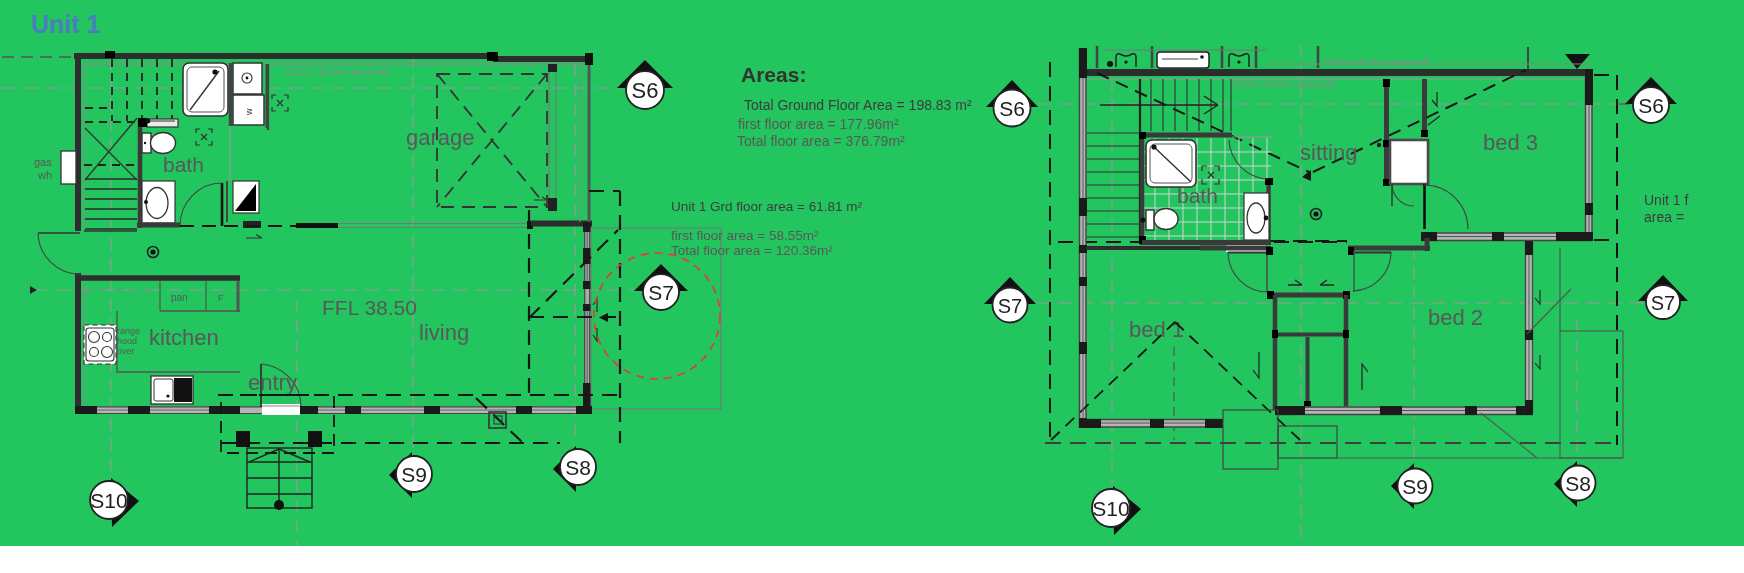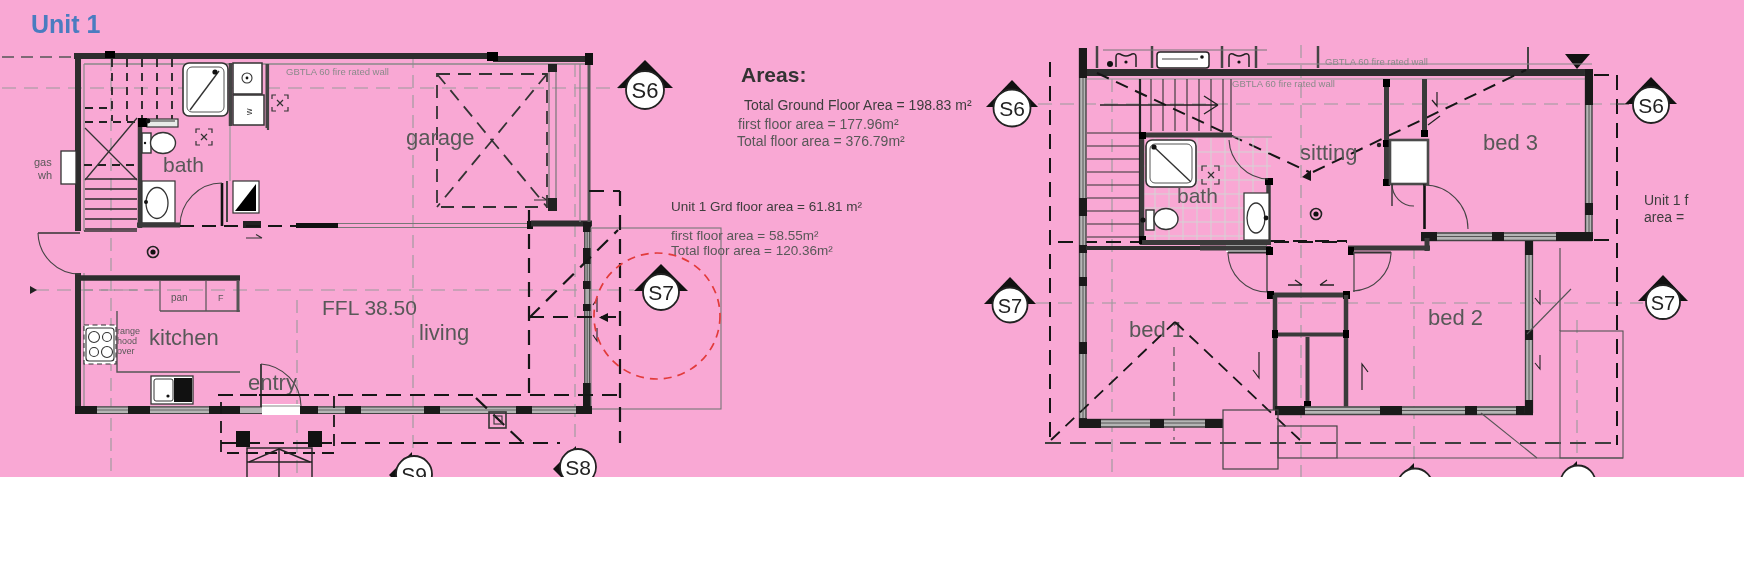--- a/index.html
+++ b/index.html
@@ -1,16 +1,16 @@
 <!DOCTYPE html>
 <html><head>
 <meta charset="utf-8">
 <style>
   html,body{margin:0;padding:0;background:#ffffff;}
-  .page{width:1744px;height:477px;position:relative;background:#f9a8d4;overflow:hidden;
+  .page{width:1744px;height:546px;position:relative;background:#22c55e;overflow:hidden;
         font-family:"Liberation Sans", sans-serif;}
   svg text{font-family:"Liberation Sans", sans-serif;}
   .hand{fill:#585858;}
   .tiny{fill:#8a8a8a;}
   .mt{fill:#3d3d3d;}
 </style>
 </head>
 <body>
 <div class="page">
 <svg width="1744" height="573" viewBox="0 0 1744 573">

